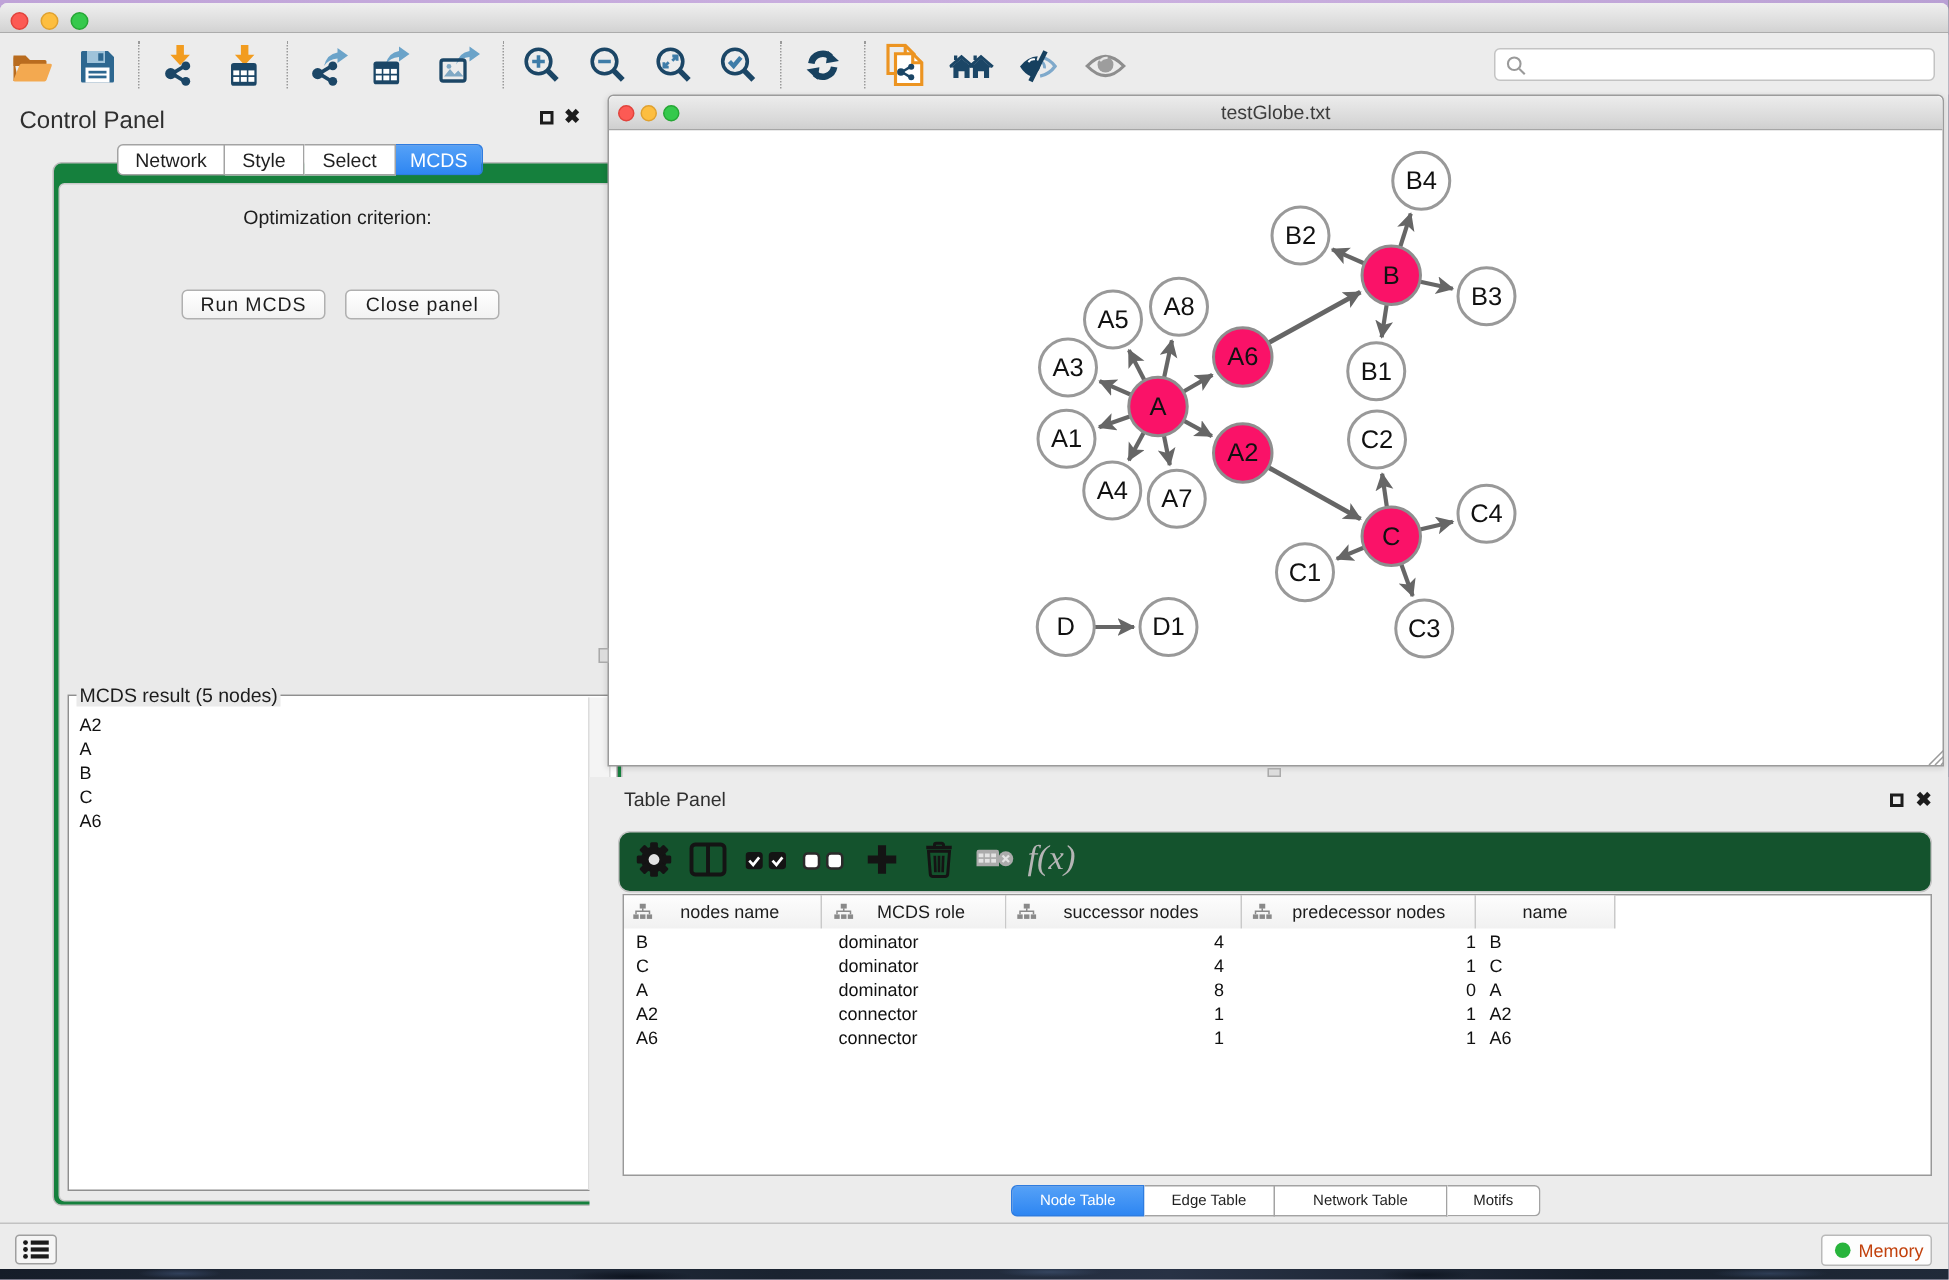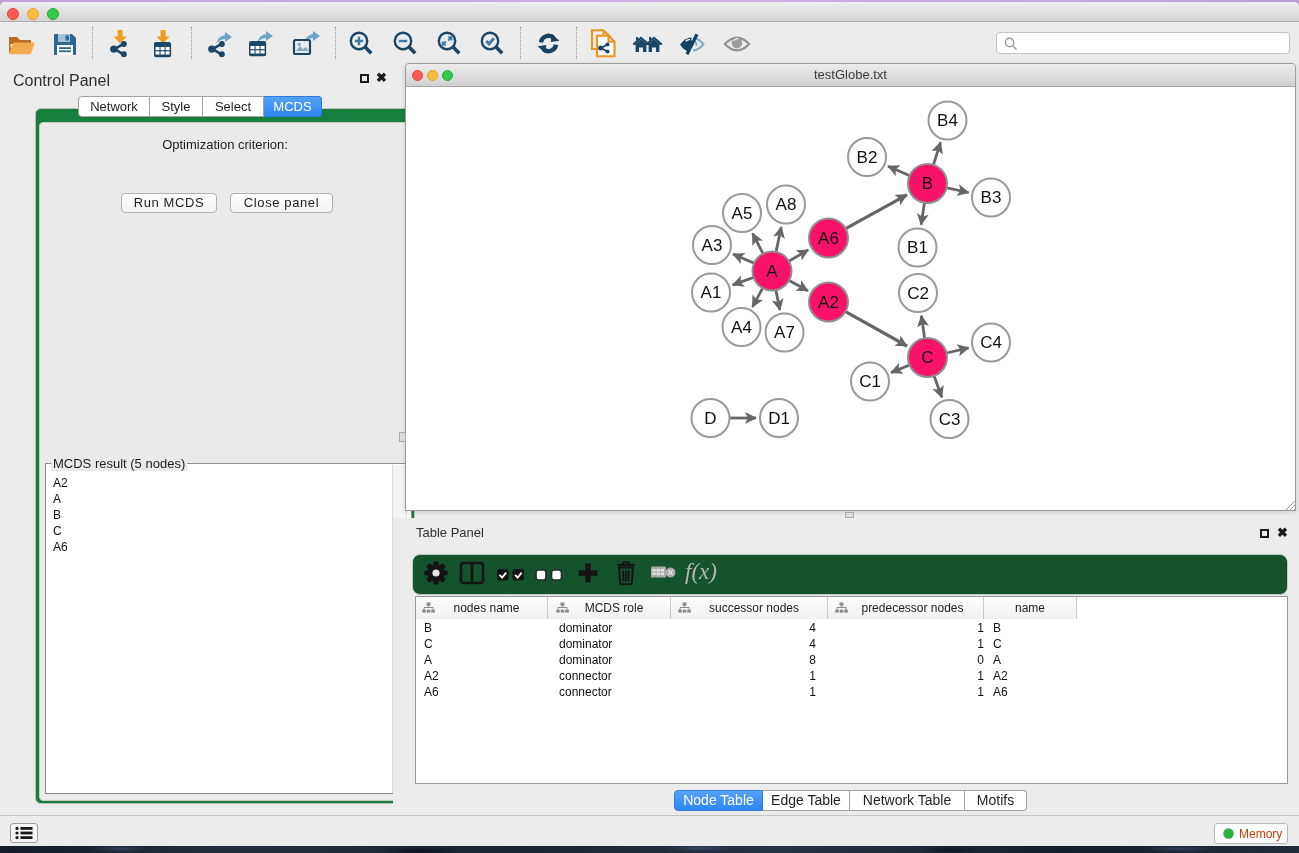--- a/index.html
+++ b/index.html
@@ -66,21 +66,21 @@
 #tp .hdr{position:absolute;left:23px;top:7px;font-size:13px;color:#2f2f2f;}
 #tpToolbar{position:absolute;left:19px;top:36px;width:876px;height:41px;background:#14532d;
   border:1px solid #c6c6c6;border-radius:8px;}
 #ttable{position:absolute;left:22px;top:78px;width:873px;height:188px;background:#fff;border:1px solid #999;}
 .th{position:absolute;top:0;height:22px;background:linear-gradient(#fdfdfd,#f1f1f1);
   border-right:1px solid #c9c9c9;font-size:12px;color:#1d1d1d;text-align:center;line-height:22px;}
 .tr{position:absolute;height:16px;font-size:12px;color:#111;}
 .td{position:absolute;top:1px;}
 .tdr{position:absolute;top:1px;text-align:right;}
 .btab{height:21px;border:1px solid #a3a3a3;border-left:none;background:#fff;color:#1f1f1f;
-  font-size:14px;text-align:center;line-height:19px;}
+  font-size:10px;text-align:center;line-height:19px;}
 
 #status{position:absolute;left:0;top:815px;width:1299px;height:31px;background:#ececec;border-top:1px solid #c2c2c2;}
 #listbtn{position:absolute;left:10px;top:7px;width:28px;height:20px;background:#f5f5f5;border:1px solid #9f9f9f;border-radius:3px;}
 #membtn{position:absolute;right:11px;top:7px;width:74px;height:21px;background:#fdfdfd;border:1px solid #b9b9b9;border-radius:3px;
   font-size:12px;color:#c2410c;}
 </style></head>
 <body>
 <div id="wall"></div>
 <div id="wallb"></div>
 <div id="app"></div>

